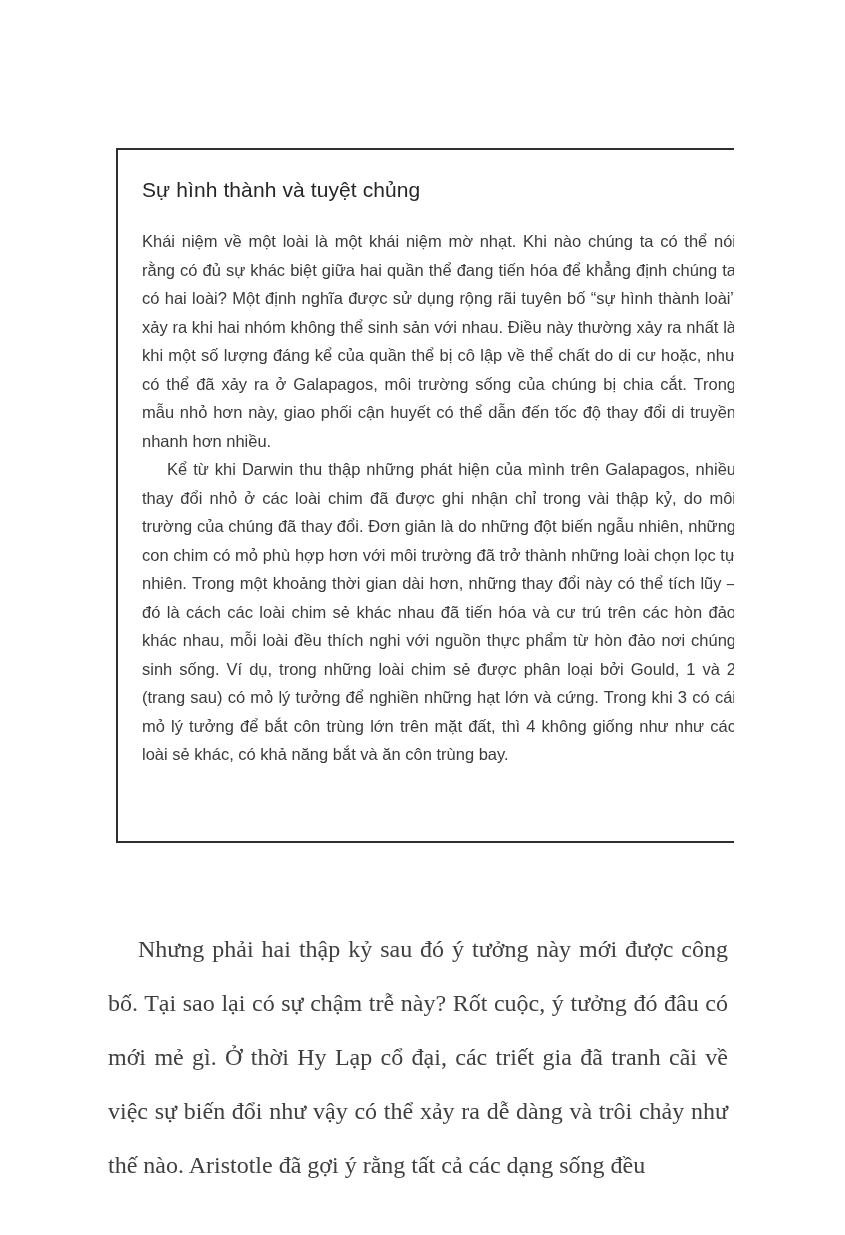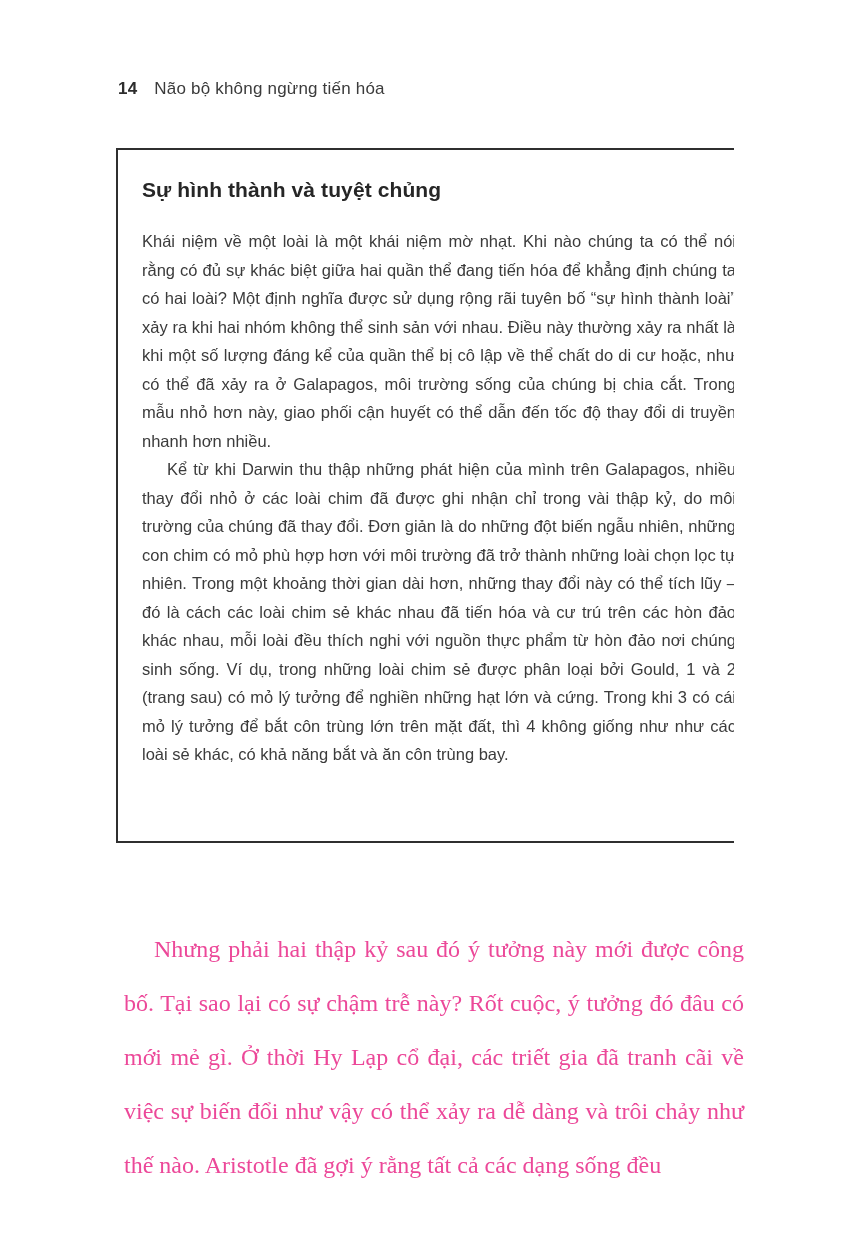--- a/index.html
+++ b/index.html
@@ -32,54 +32,51 @@
     width: 618px;
     height: 695px;
     border-top: 2px solid #2f2f2f;
     border-left: 2px solid #2f2f2f;
     border-bottom: 2px solid #2f2f2f;
     overflow: hidden;
   }
   .box-title {
     margin: 28px 0 0 24px;
     font-size: 21px;
-    font-weight: bold;
+    font-weight: normal;
     color: #262626;
     letter-spacing: 0.1px;
   }
   .box-body {
     margin: 25px 0 0 24px;
     width: 594px;
     font-size: 16.5px;
     line-height: 28.5px;
     color: #3b3b3b;
     text-align: justify;
   }
   .box-body p.indent { text-indent: 25px; }
   .main-text {
     position: absolute;
-    left: 124px;
+    left: 108px;
     top: 922px;
     width: 620px;
     font-family: "Liberation Serif", serif;
     font-size: 24px;
     line-height: 54px;
-    color: #ec4899;
+    color: #404040;
     text-align: justify;
   }
   .main-text p { text-indent: 30px; }
 </style>
 </head>
 <body>
 
 <div class="page">
 
-  <header class="running-header">
-    <span class="page-num">14</span><span class="running-title">Não bộ không ngừng tiến hóa</span>
-  </header>
 
   <section class="sidebar-box">
     <h2 class="box-title">Sự hình thành và tuyệt chủng</h2>
     <div class="box-body">
       <p>Khái niệm về một loài là một khái niệm mờ nhạt. Khi nào chúng ta có thể nói rằng có đủ sự khác biệt giữa hai quần thể đang tiến hóa để khẳng định chúng ta có hai loài? Một định nghĩa được sử dụng rộng rãi tuyên bố “sự hình thành loài” xảy ra khi hai nhóm không thể sinh sản với nhau. Điều này thường xảy ra nhất là khi một số lượng đáng kể của quần thể bị cô lập về thể chất do di cư hoặc, như có thể đã xảy ra ở Galapagos, môi trường sống của chúng bị chia cắt. Trong mẫu nhỏ hơn này, giao phối cận huyết có thể dẫn đến tốc độ thay đổi di truyền nhanh hơn nhiều.</p>
       <p class="indent">Kể từ khi Darwin thu thập những phát hiện của mình trên Galapagos, nhiều thay đổi nhỏ ở các loài chim đã được ghi nhận chỉ trong vài thập kỷ, do môi trường của chúng đã thay đổi. Đơn giản là do những đột biến ngẫu nhiên, những con chim có mỏ phù hợp hơn với môi trường đã trở thành những loài chọn lọc tự nhiên. Trong một khoảng thời gian dài hơn, những thay đổi này có thể tích lũy – đó là cách các loài chim sẻ khác nhau đã tiến hóa và cư trú trên các hòn đảo khác nhau, mỗi loài đều thích nghi với nguồn thực phẩm từ hòn đảo nơi chúng sinh sống. Ví dụ, trong những loài chim sẻ được phân loại bởi Gould, 1 và 2 (trang sau) có mỏ lý tưởng để nghiền những hạt lớn và cứng. Trong khi 3 có cái mỏ lý tưởng để bắt côn trùng lớn trên mặt đất, thì 4 không giống như như các loài sẻ khác, có khả năng bắt và ăn côn trùng bay.</p>
     </div>
   </section>
 
   <section class="main-text">

